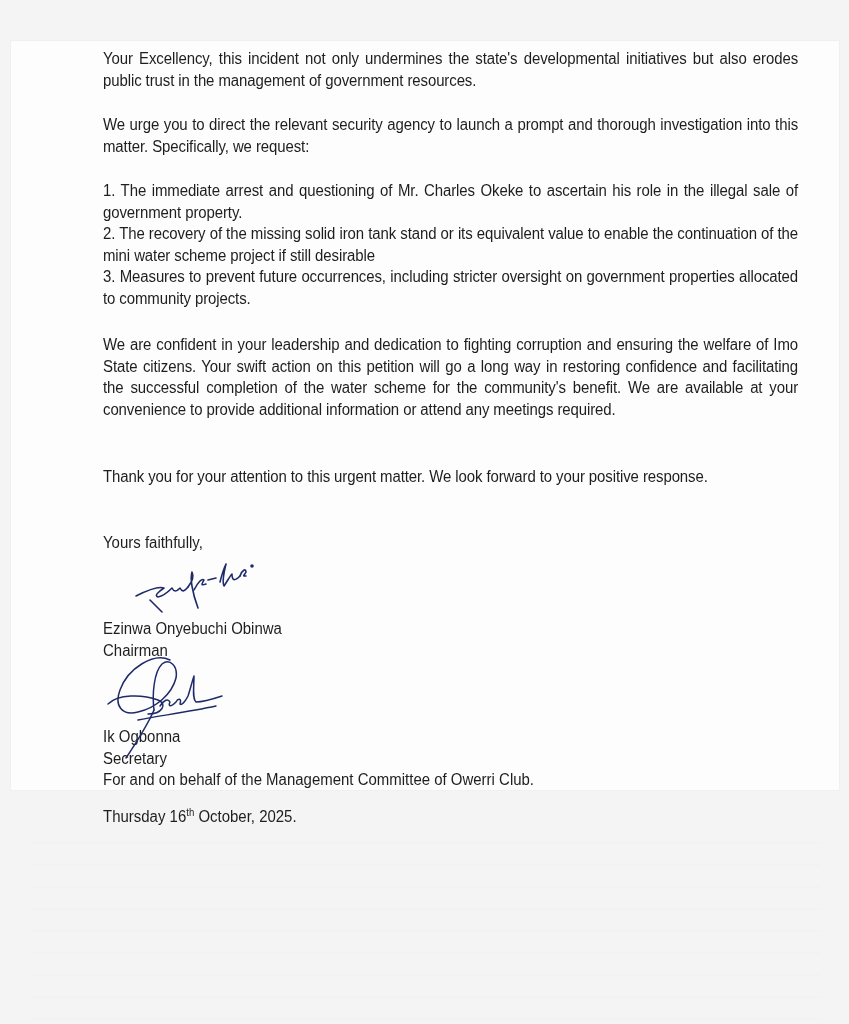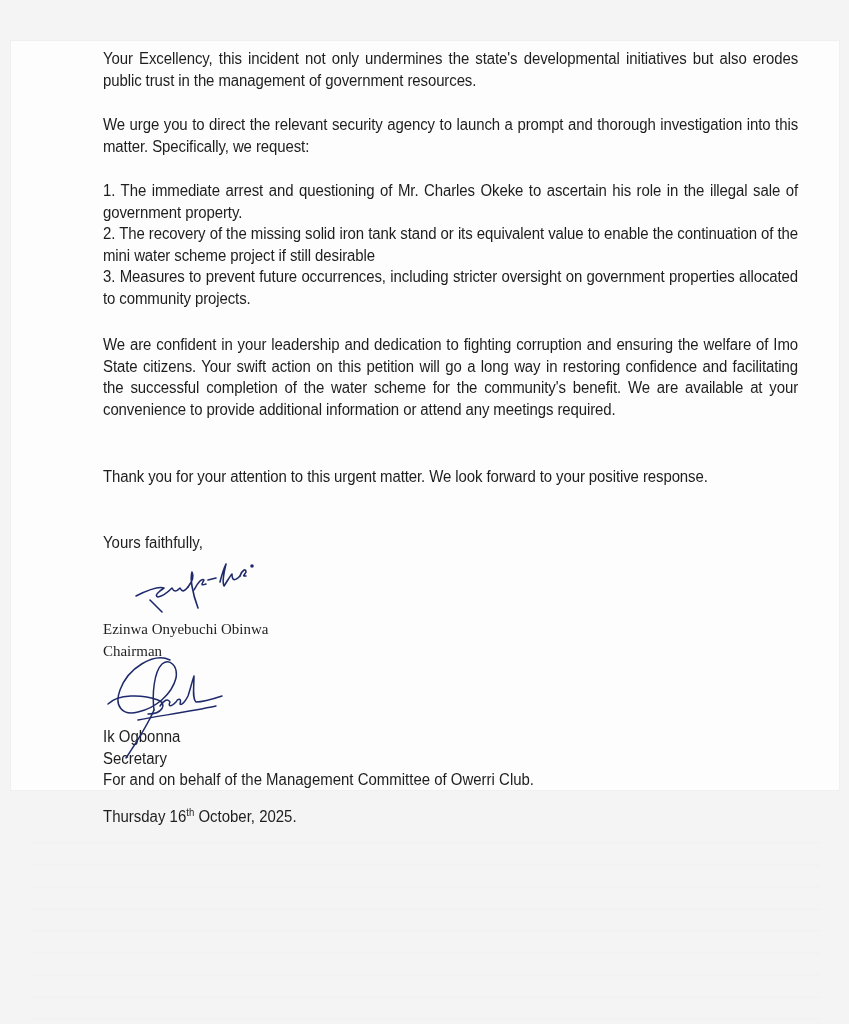--- a/index.html
+++ b/index.html
@@ -59,21 +59,21 @@
     .p4 { position: absolute; top: 422px; }
     .closing {
       position: absolute;
       top: 488px;
       font-size: 15.6px;
       line-height: 21.5px;
       transform: scaleX(0.96);
       transform-origin: left top;
       white-space: nowrap;
     }
-    .sig1-block { position: absolute; top: 574px; font-family: Liberation Serif, serif; }
+    .sig1-block { position: absolute; top: 574px; }
     .sig2-block { position: absolute; top: 682px; }
     .sigline {
       font-size: 15.6px;
       line-height: 21.5px;
       transform: scaleX(0.96);
       transform-origin: left top;
       white-space: nowrap;
       display: block;
     }
     .date {

